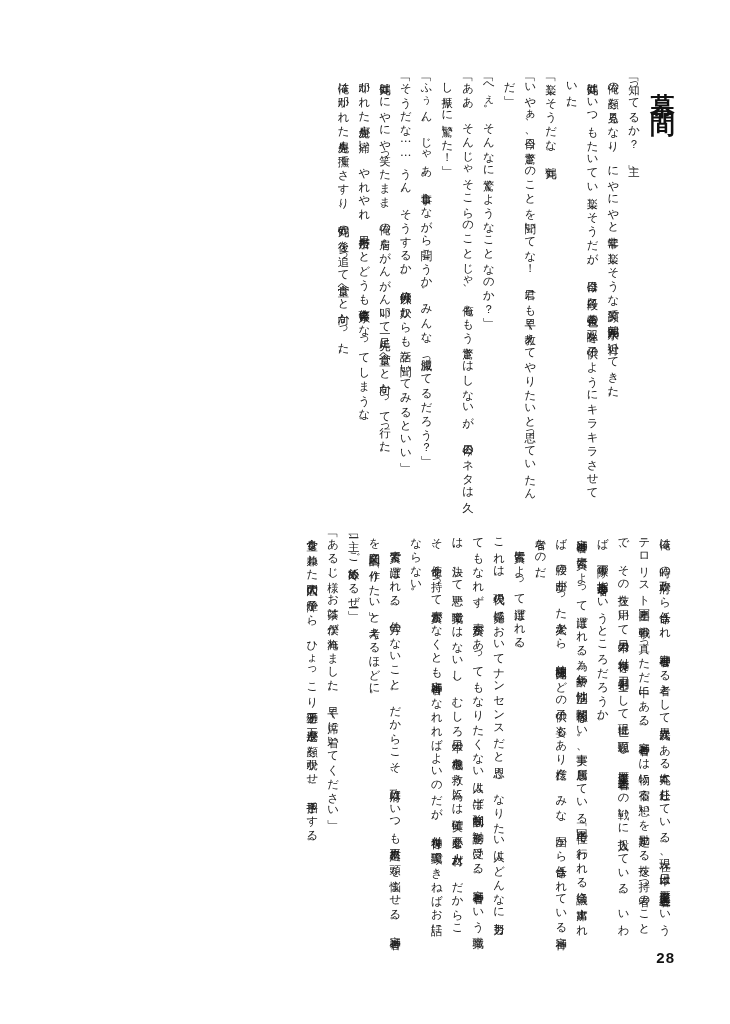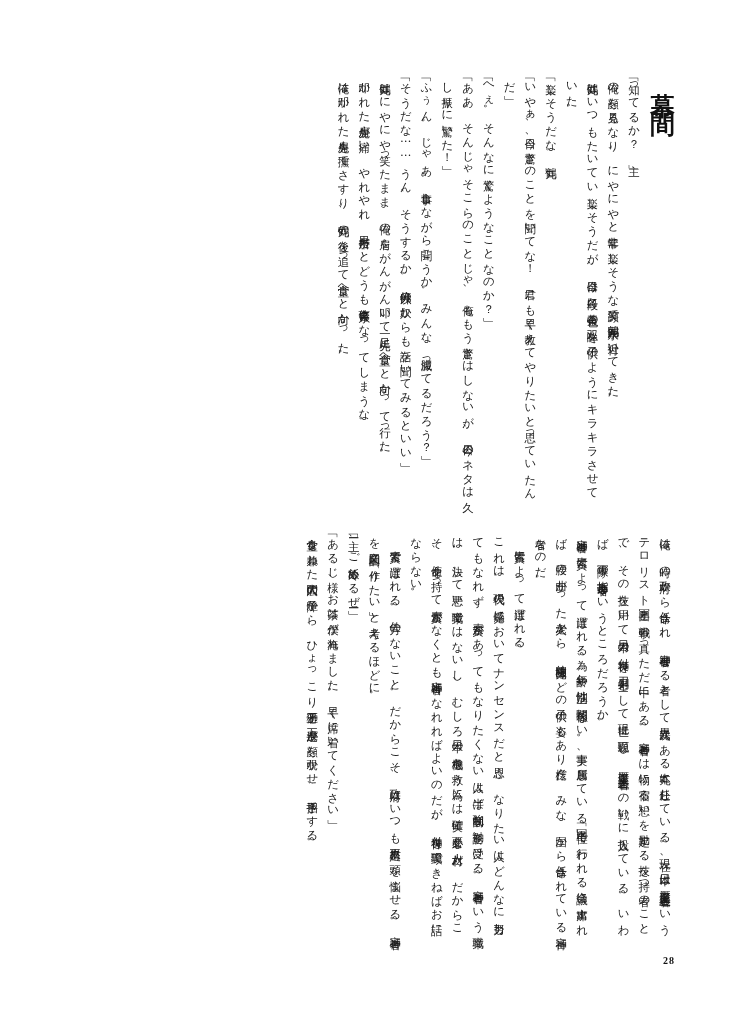--- a/index.html
+++ b/index.html
@@ -70,22 +70,22 @@
   }
   .vpara.indent {
     text-indent: 11.8px;
   }
 
   
   .page-number {
     position: absolute;
     bottom: 58px;
     right: 55px;
-    font-family: Liberation Serif, serif;
-    font-size: 10px;
+    font-family: Liberation Sans, sans-serif;
+    font-size: 15px;
     font-weight: 600;
     color: #111111;
     letter-spacing: 1px;
   }
 </style>
 </head>
 <body>
 
 <div id="page">
 

